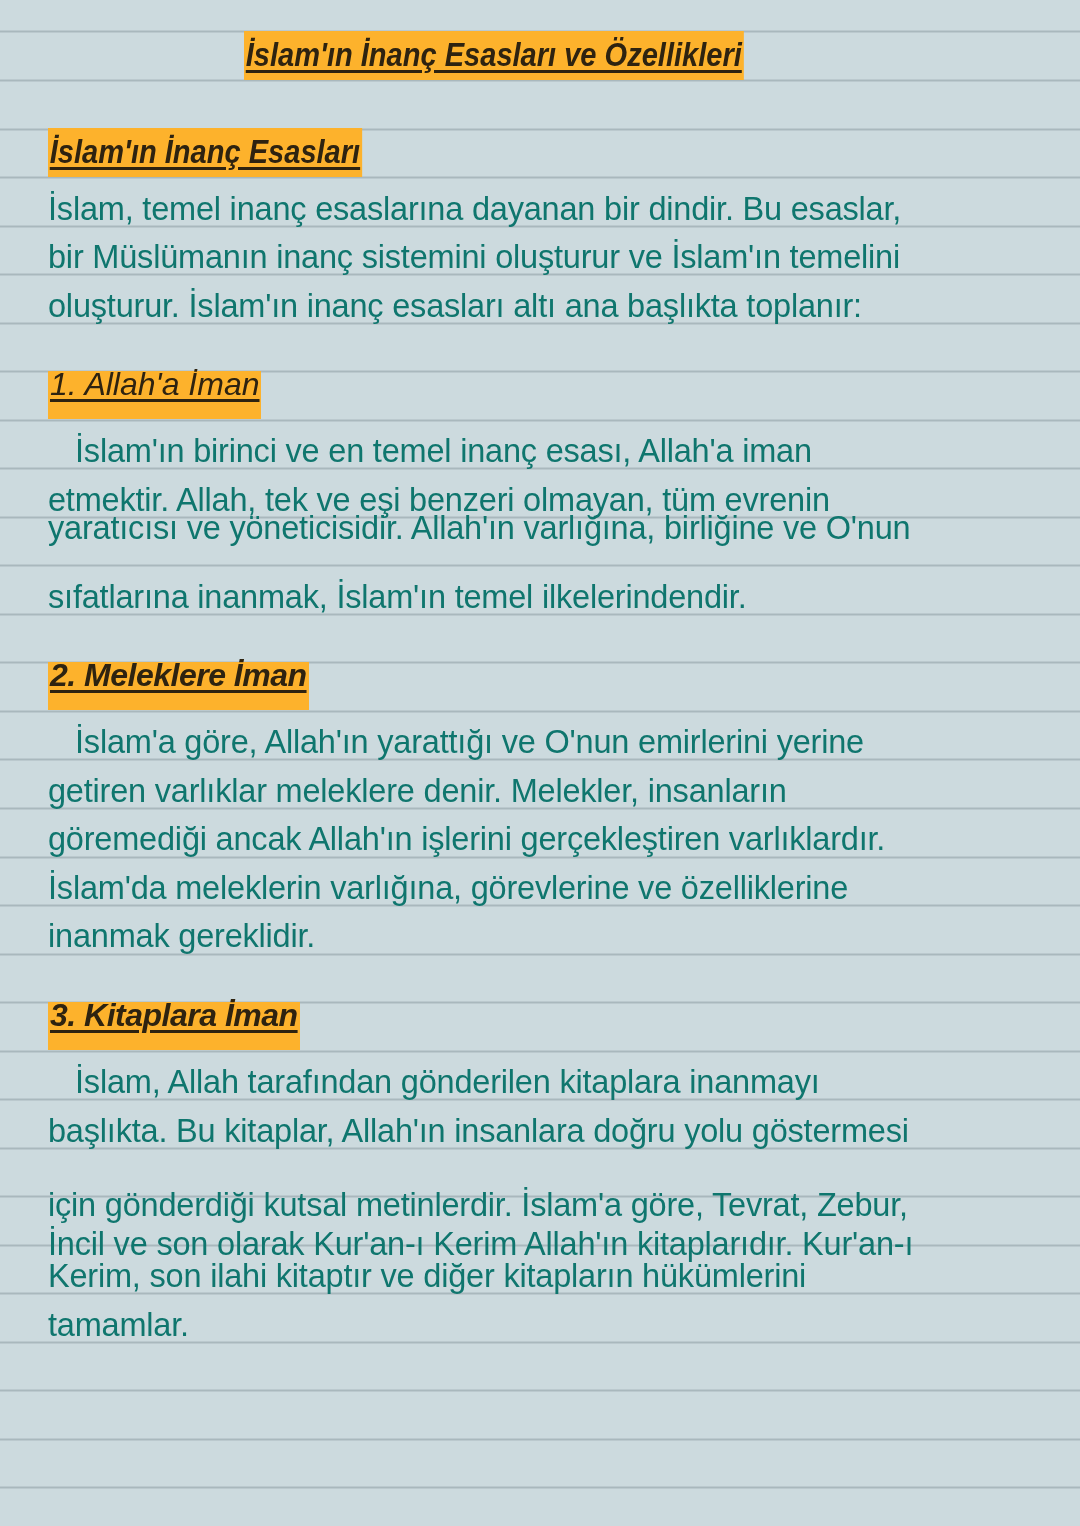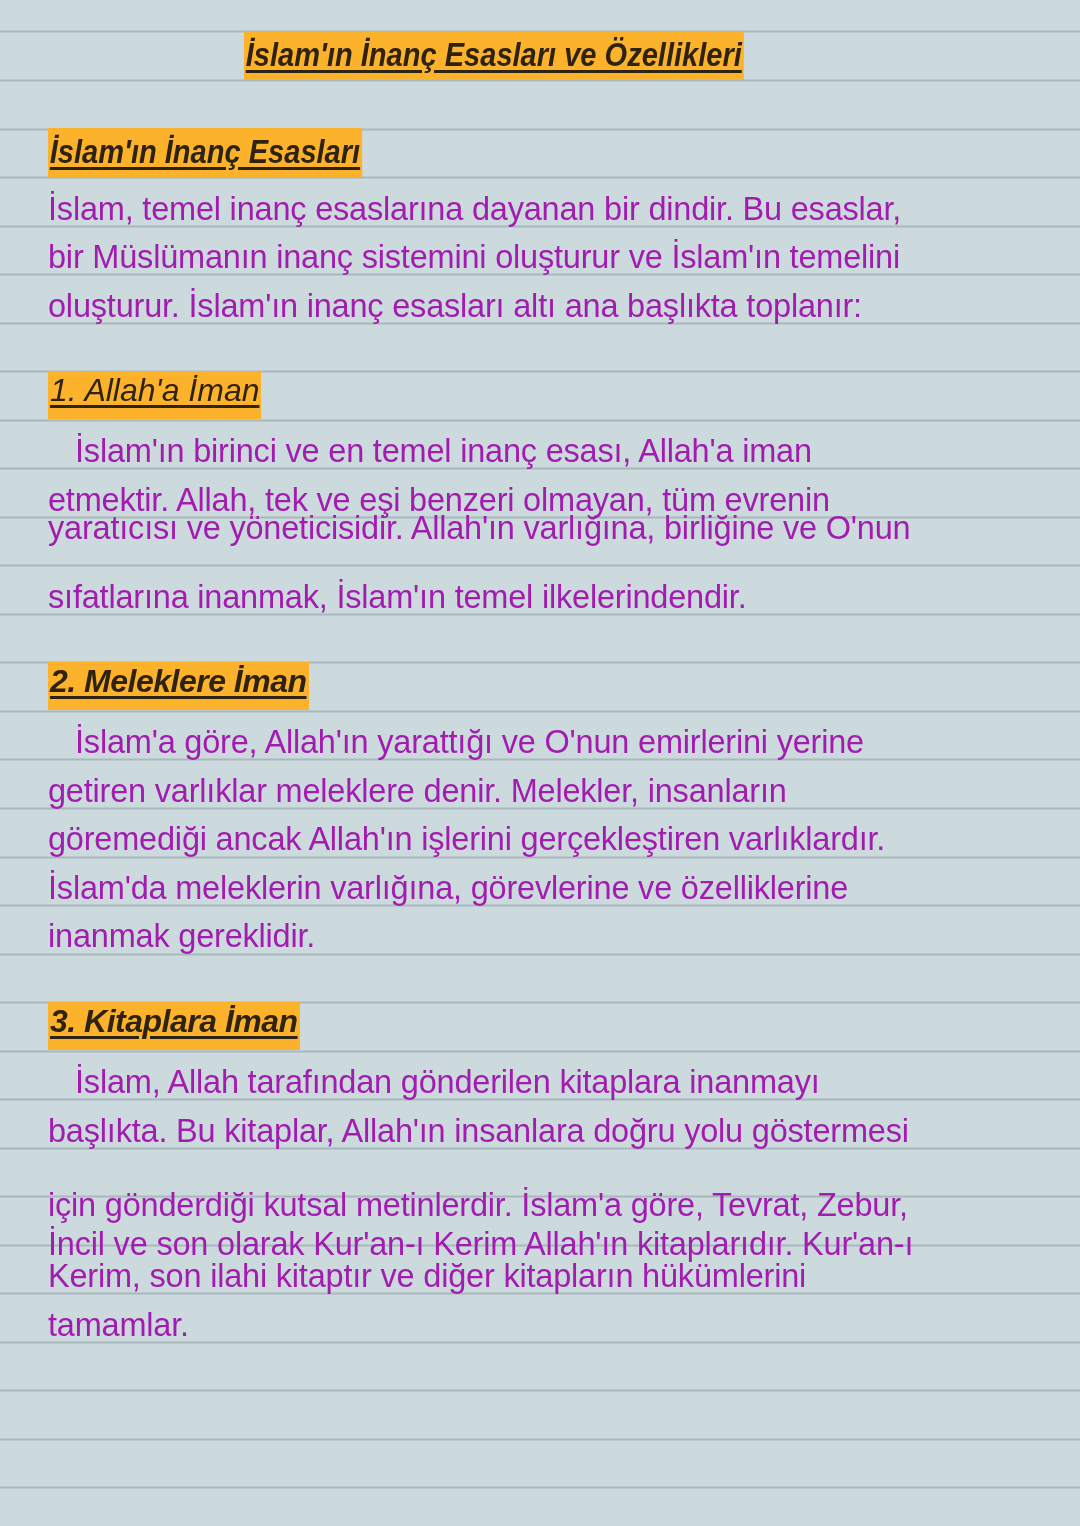--- a/index.html
+++ b/index.html
@@ -21,21 +21,21 @@
       transparent 48.53px
     );
     background-position: 0 1.5px;
   }
   .row {
     position:absolute; left:48px; height:48.53px;
     display:flex; align-items:flex-end;
     white-space:nowrap;
   }
   .body-line {
-    font-size:32.5px; color:#a21caf;
+    font-size:32.5px; color:#0f766e;
     line-height:1; padding-bottom:9px;
     letter-spacing:-0.2px;
   }
   .indent { padding-left:27px; }
   .hl {
     background:#fdb22c;
     color:#2e2310;
     font-style:italic;
     text-decoration:underline;
     text-decoration-thickness:3px;
@@ -51,21 +51,21 @@
     left:244px; font-size:33px; font-weight:bold;
     transform:scaleX(0.88); transform-origin:left bottom;
   }
   .title span { padding:0 2px 9px 2px; }
   .sub {
     font-size:33px; font-weight:bold;
     transform:scaleX(0.88); transform-origin:left bottom;
   }
   .sub span { padding:0 2px 9px 2px; }
   .h-plain { font-size:32px; font-weight:normal; }
-  .h-plain span, .h-bold span { padding:0 2px 13px 2px; }
+  .h-plain span, .h-bold span { padding:0 2px 19px 2px; }
   .h-bold { font-size:32px; font-weight:bold; letter-spacing:-0.5px; }
 </style>
 </head>
 <body>
 
 <div class="ruled"></div>
 
 <div class="row title" style="top:31px;">
   <div class="hl">
       <span>İslam'ın İnanç Esasları ve Özellikleri</span>

